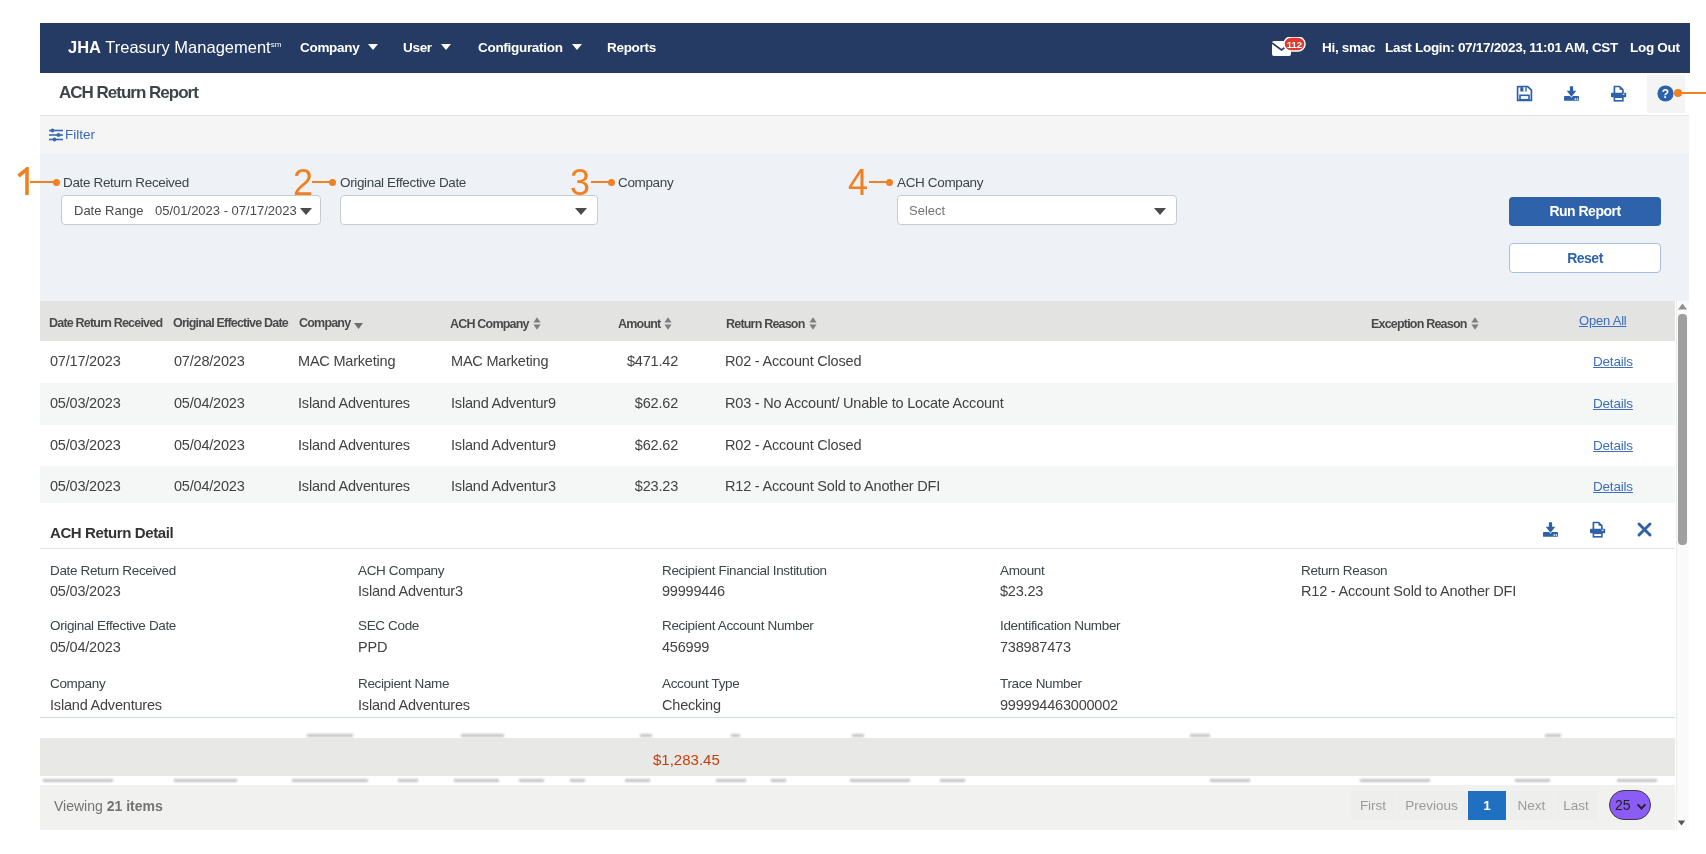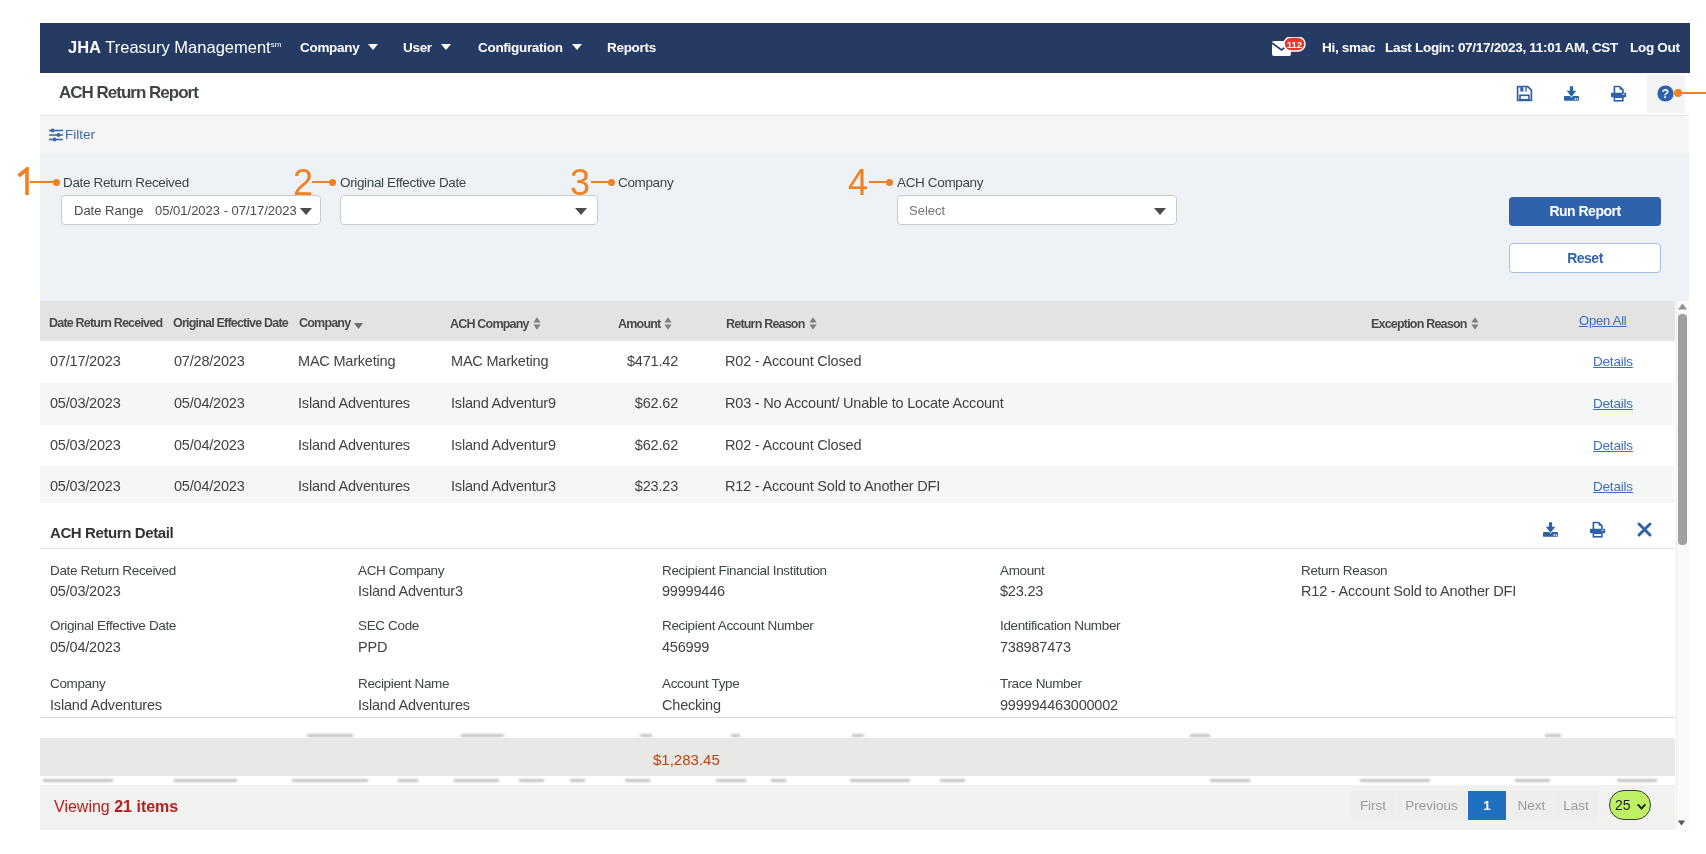--- a/index.html
+++ b/index.html
@@ -60,21 +60,21 @@
 #dethead { left:10px; top:21px; font-size:15px; letter-spacing:-0.4px; font-weight:bold; color:#333; }
 .dlabel { font-size:13.5px; letter-spacing:-0.35px; color:#3c4548; position:absolute; }
 .dvalue { font-size:14.5px; letter-spacing:-0.2px; color:#424242; position:absolute; }
 
 
 #greyband { left:40px; top:738px; width:1635px; height:38px; background:#e8e8e7; }
 .blurbit { position:absolute; background:#8a8a8a; filter:blur(1px); height:3px; opacity:.5; }
 
 
 #footer { left:40px; top:785px; width:1635px; height:45px; background:#f1f1f0; }
-#viewing { left:14px; top:13px; font-size:16px; color:#b91c1c; }
+#viewing { left:14px; top:13px; font-size:14px; color:#737373; }
 .pagebtn { top:6px; height:29px; background:#eeeeed; color:#9b9b9b; font-size:13.5px;
   text-align:center; line-height:29px; position:absolute; }
 #page1 { background:#1f70c0; color:#fff; font-weight:bold; }
 
 
 #sbtrack { left:1676px; top:301px; width:13px; height:529px; background:#fafafa;
   border-left:1px solid #ebebeb; }
 #sbthumb { left:1678px; top:314px; width:9px; height:231px; background:#9f9f9f; border-radius:4px; }
 </style>
 </head>
@@ -335,21 +335,21 @@
     <span class="abs" style="left:613px; top:13px; font-size:15px; color:#c2410c;">$1,283.45</span>
   </div>
 
   <div id="footer" class="abs">
     <div id="viewing" class="abs">Viewing <b>21 items</b></div>
     <div class="pagebtn" style="left:1311px; width:44px;">First</div>
     <div class="pagebtn" style="left:1356px; width:71px;">Previous</div>
     <div class="pagebtn" id="page1" style="left:1428px; width:38px;">1</div>
     <div class="pagebtn" style="left:1470px; width:43px;">Next</div>
     <div class="pagebtn" style="left:1514px; width:44px;">Last</div>
-    <div class="abs" style="left:1569px; top:5px; width:42px; height:30px; background:#bef264;
+    <div class="abs" style="left:1569px; top:5px; width:42px; height:30px; background:#8b5cf6;
       border:1.5px solid #3c3c3c; border-radius:15px; font-size:14px; color:#222;">
       <span class="abs" style="left:5px; top:6px;">25</span>
       <svg class="abs" style="left:26px; top:10px;" width="11" height="11" viewBox="0 0 10 10">
         <path d="M1.5 3 L5 6.8 L8.5 3" stroke="#222" stroke-width="1.8" fill="none"></path>
       </svg>
     </div>
   </div>
 
   <div id="sbtrack" class="abs"></div>
   <div id="sbthumb" class="abs"></div>

